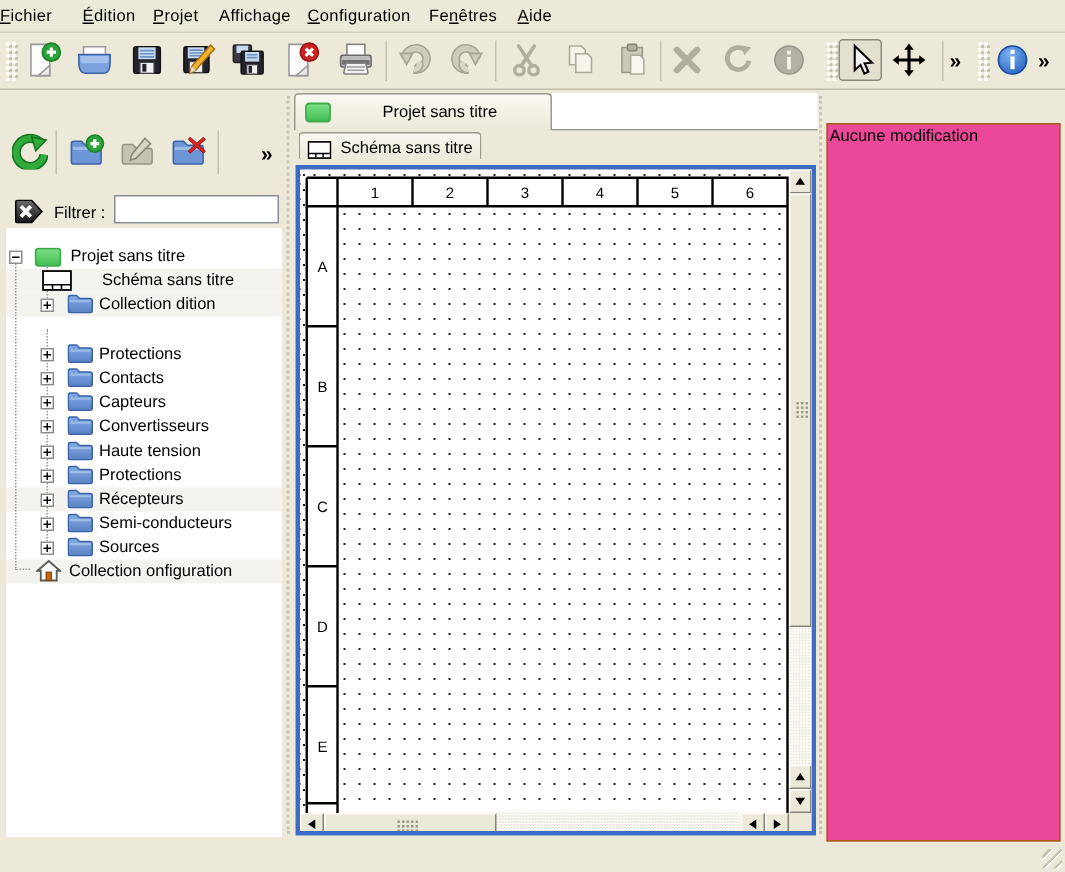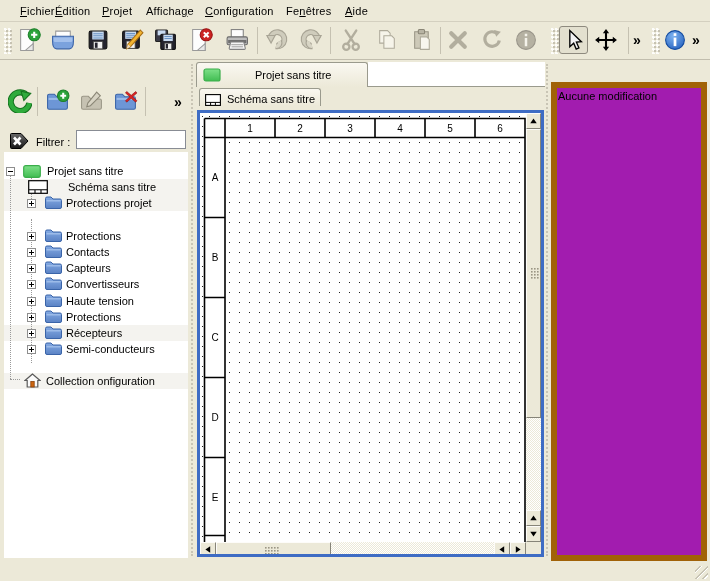--- a/index.html
+++ b/index.html
@@ -55,33 +55,33 @@
 #view { position:absolute; left:197px; top:110px; width:347px; height:447px; border:3px solid #3e6cc4; background:#fff; overflow:hidden; }
 #canvas { position:absolute; left:0; top:0; width:326px; height:429px; }
 
 .sbtn { position:absolute; background:#ece9d8; border:1px solid; border-color:#fdfcf9 #868478 #868478 #fdfcf9; }
 .sbtn svg { display:block; width:100%; height:100%; }
 .sthumb { position:absolute; background:#ece9d8; border:1px solid; border-color:#fdfcf9 #868478 #868478 #fdfcf9; }
 .sthumbh { }
 .strack { position:absolute; background:#fff; background-image:repeating-conic-gradient(#ece9d8 0% 25%, #ffffff 0% 50%); background-size:2px 2px; }
 
 
-#undolist { position:absolute; left:551px; top:82px; width:156px; height:479px; background:#a21caf; border:6px solid #a16207; }
+#undolist { position:absolute; left:551px; top:82px; width:156px; height:479px; background:#ec4899; border:1px solid #a16207; }
 
 
 #sizegrip { position:absolute; right:2px; bottom:2px; width:13px; height:13px;
   background-image: repeating-linear-gradient(135deg, rgba(0,0,0,0) 0 3px, #c8c4b4 3px 4.5px, #fff 4.5px 5.5px);
 }
 u { text-decoration:underline; }
 </style></head>
 <body>
 <div id="win">
 
 <div id="menubar">
-<span class="mi" style="left:20px"><u>F</u>ichier</span>
+<span class="mi" style="left:0"><u>F</u>ichier</span>
       <span class="mi" style="left:55px"><u>É</u>dition</span>
       <span class="mi" style="left:102px"><u>P</u>rojet</span>
       <span class="mi" style="left:146px">Afficha<u>g</u>e</span>
       <span class="mi" style="left:205px"><u>C</u>onfiguration</span>
       <span class="mi" style="left:286px">Fe<u>n</u>êtres</span>
       <span class="mi" style="left:345px"><u>A</u>ide</span>
 </div>
 
 <div id="toolbar">
  <div class="grip" style="left:4px"></div>
@@ -331,21 +331,21 @@
       </div>
  <div class="trow alt" style="top:43px">
         <div class="expander" style="left:23px">
           <i></i>
           <b></b>
         </div>
   <span class="abs" style="left:41px;top:1px"><svg width="17" height="13" viewBox="0 0 17 13">
             <path d="M0.5 2.5 Q0.5 1 2 1 H6 L8 3 H15 Q16.5 3 16.5 4.5 V11 Q16.5 12.5 15 12.5 H2 Q0.5 12.5 0.5 11 Z" fill="url(#fgrad)" stroke="#3a64a8"></path>
             <path d="M1.5 4 H15.5 V5.5 H1.5 Z" fill="#9cbbe8"></path>
           </svg></span>
-  <span class="lbl" style="left:62px">Protections projet</span>
+  <span class="lbl" style="left:62px">Collection dition</span>
       </div>
  <div class="trow" style="top:76px">
         <div class="expander" style="left:23px">
           <i></i>
           <b></b>
         </div>
   <span class="abs" style="left:41px;top:1px"><svg width="17" height="13" viewBox="0 0 17 13">
             <path d="M0.5 2.5 Q0.5 1 2 1 H6 L8 3 H15 Q16.5 3 16.5 4.5 V11 Q16.5 12.5 15 12.5 H2 Q0.5 12.5 0.5 11 Z" fill="url(#fgrad)" stroke="#3a64a8"></path>
             <path d="M1.5 4 H15.5 V5.5 H1.5 Z" fill="#9cbbe8"></path>
           </svg></span>
@@ -420,20 +420,31 @@
  <div class="trow" style="top:189px">
         <div class="expander" style="left:23px">
           <i></i>
           <b></b>
         </div>
   <span class="abs" style="left:41px;top:1px"><svg width="17" height="13" viewBox="0 0 17 13">
             <path d="M0.5 2.5 Q0.5 1 2 1 H6 L8 3 H15 Q16.5 3 16.5 4.5 V11 Q16.5 12.5 15 12.5 H2 Q0.5 12.5 0.5 11 Z" fill="url(#fgrad)" stroke="#3a64a8"></path>
             <path d="M1.5 4 H15.5 V5.5 H1.5 Z" fill="#9cbbe8"></path>
           </svg></span>
   <span class="lbl" style="left:62px">Semi-conducteurs</span>
+      </div>
+ <div class="trow" style="top:205px">
+        <div class="expander" style="left:23px">
+          <i></i>
+          <b></b>
+        </div>
+  <span class="abs" style="left:41px;top:1px"><svg width="17" height="13" viewBox="0 0 17 13">
+            <path d="M0.5 2.5 Q0.5 1 2 1 H6 L8 3 H15 Q16.5 3 16.5 4.5 V11 Q16.5 12.5 15 12.5 H2 Q0.5 12.5 0.5 11 Z" fill="url(#fgrad)" stroke="#3a64a8"></path>
+            <path d="M1.5 4 H15.5 V5.5 H1.5 Z" fill="#9cbbe8"></path>
+          </svg></span>
+  <span class="lbl" style="left:62px">Sources</span>
       </div>
  <div class="trow alt" style="top:221px">
   <span class="abs" style="left:20px;top:0px"><svg width="17" height="15" viewBox="0 0 17 15">
             <path d="M8.5 1 L1 7.5 H3.2 V14 H13.8 V7.5 H16 Z" fill="#fafafa" stroke="#5a5a5a" stroke-width="1.2"></path>
             <rect x="6.8" y="8.5" width="3.4" height="5.5" fill="#cc6510" stroke="#8a4008" stroke-width="0.8"></rect>
           </svg></span>
   <span class="lbl" style="left:42px">Collection onfiguration</span>
       </div>
 </div>
 

